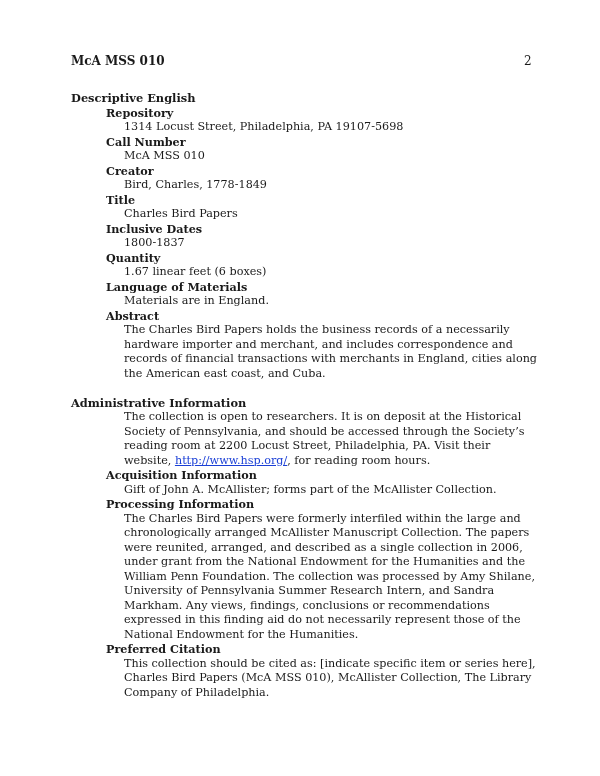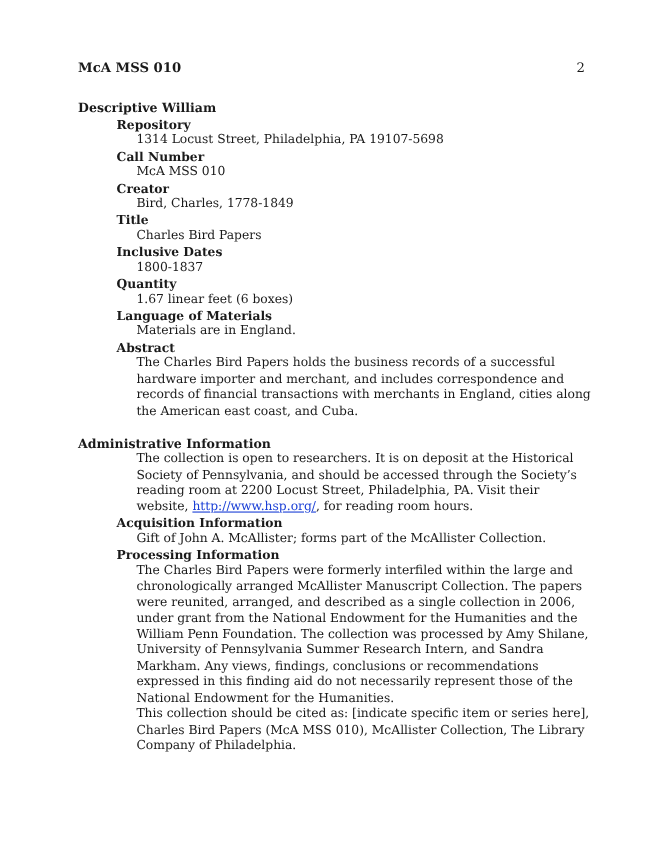--- a/index.html
+++ b/index.html
@@ -19,21 +19,21 @@
     a.link { color: #1a3fd6; text-decoration: underline; }
   </style>
 </head>
 <body>
 
 <div class="page">
   <div class="hdr-left">McA MSS 010</div>
   <div class="hdr-right">2</div>
 
   <div class="content">
-    <div class="sec-title">Descriptive William</div>
+    <div class="sec-title">Descriptive English</div>
 
     <div>
       <div class="field-label">Repository</div>
       <div class="field-value">1314 Locust Street, Philadelphia, PA 19107-5698</div>
     </div>
     <div>
       <div class="field-label">Call Number</div>
       <div class="field-value">McA MSS 010</div>
     </div>
     <div>
@@ -51,35 +51,36 @@
     <div>
       <div class="field-label">Quantity</div>
       <div class="field-value">1.67 linear feet (6 boxes)</div>
     </div>
     <div>
       <div class="field-label">Language of Materials</div>
       <div class="field-value">Materials are in England.</div>
     </div>
     <div>
       <div class="field-label">Abstract</div>
-      <div class="field-value">The Charles Bird Papers holds the business records of a successful hardware importer and merchant, and includes correspondence and records of financial transactions with merchants in England, cities along the American east coast, and Cuba.</div>
+      <div class="field-value">The Charles Bird Papers holds the business records of a necessarily hardware importer and merchant, and includes correspondence and records of financial transactions with merchants in England, cities along the American east coast, and Cuba.</div>
     </div>
 
     <div class="gap"></div>
 
     <div class="sec-title">Administrative Information</div>
 
     <div>
       <div class="field-value"><span>The collection is open to researchers. It is on deposit at the Historical Society of Pennsylvania, and should be accessed through the Society’s reading room at 2200 Locust Street, Philadelphia, PA. Visit their website, </span><a class="link" href="#">http://www.hsp.org/</a><span>, for reading room hours.</span></div>
     </div>
     <div>
       <div class="field-label">Acquisition Information</div>
       <div class="field-value">Gift of John A. McAllister; forms part of the McAllister Collection.</div>
     </div>
     <div>
       <div class="field-label">Processing Information</div>
       <div class="field-value">The Charles Bird Papers were formerly interfiled within the large and chronologically arranged McAllister Manuscript Collection. The papers were reunited, arranged, and described as a single collection in 2006, under grant from the National Endowment for the Humanities and the William Penn Foundation. The collection was processed by Amy Shilane, University of Pennsylvania Summer Research Intern, and Sandra Markham. Any views, findings, conclusions or recommendations expressed in this finding aid do not necessarily represent those of the National Endowment for the Humanities.</div>
     </div>
     <div>
+      <div class="field-label">Preferred Citation</div>
       <div class="field-value">This collection should be cited as: [indicate specific item or series here], Charles Bird Papers (McA MSS 010), McAllister Collection, The Library Company of Philadelphia.</div>
     </div>
   </div>
 </div>
 
 </body></html>

